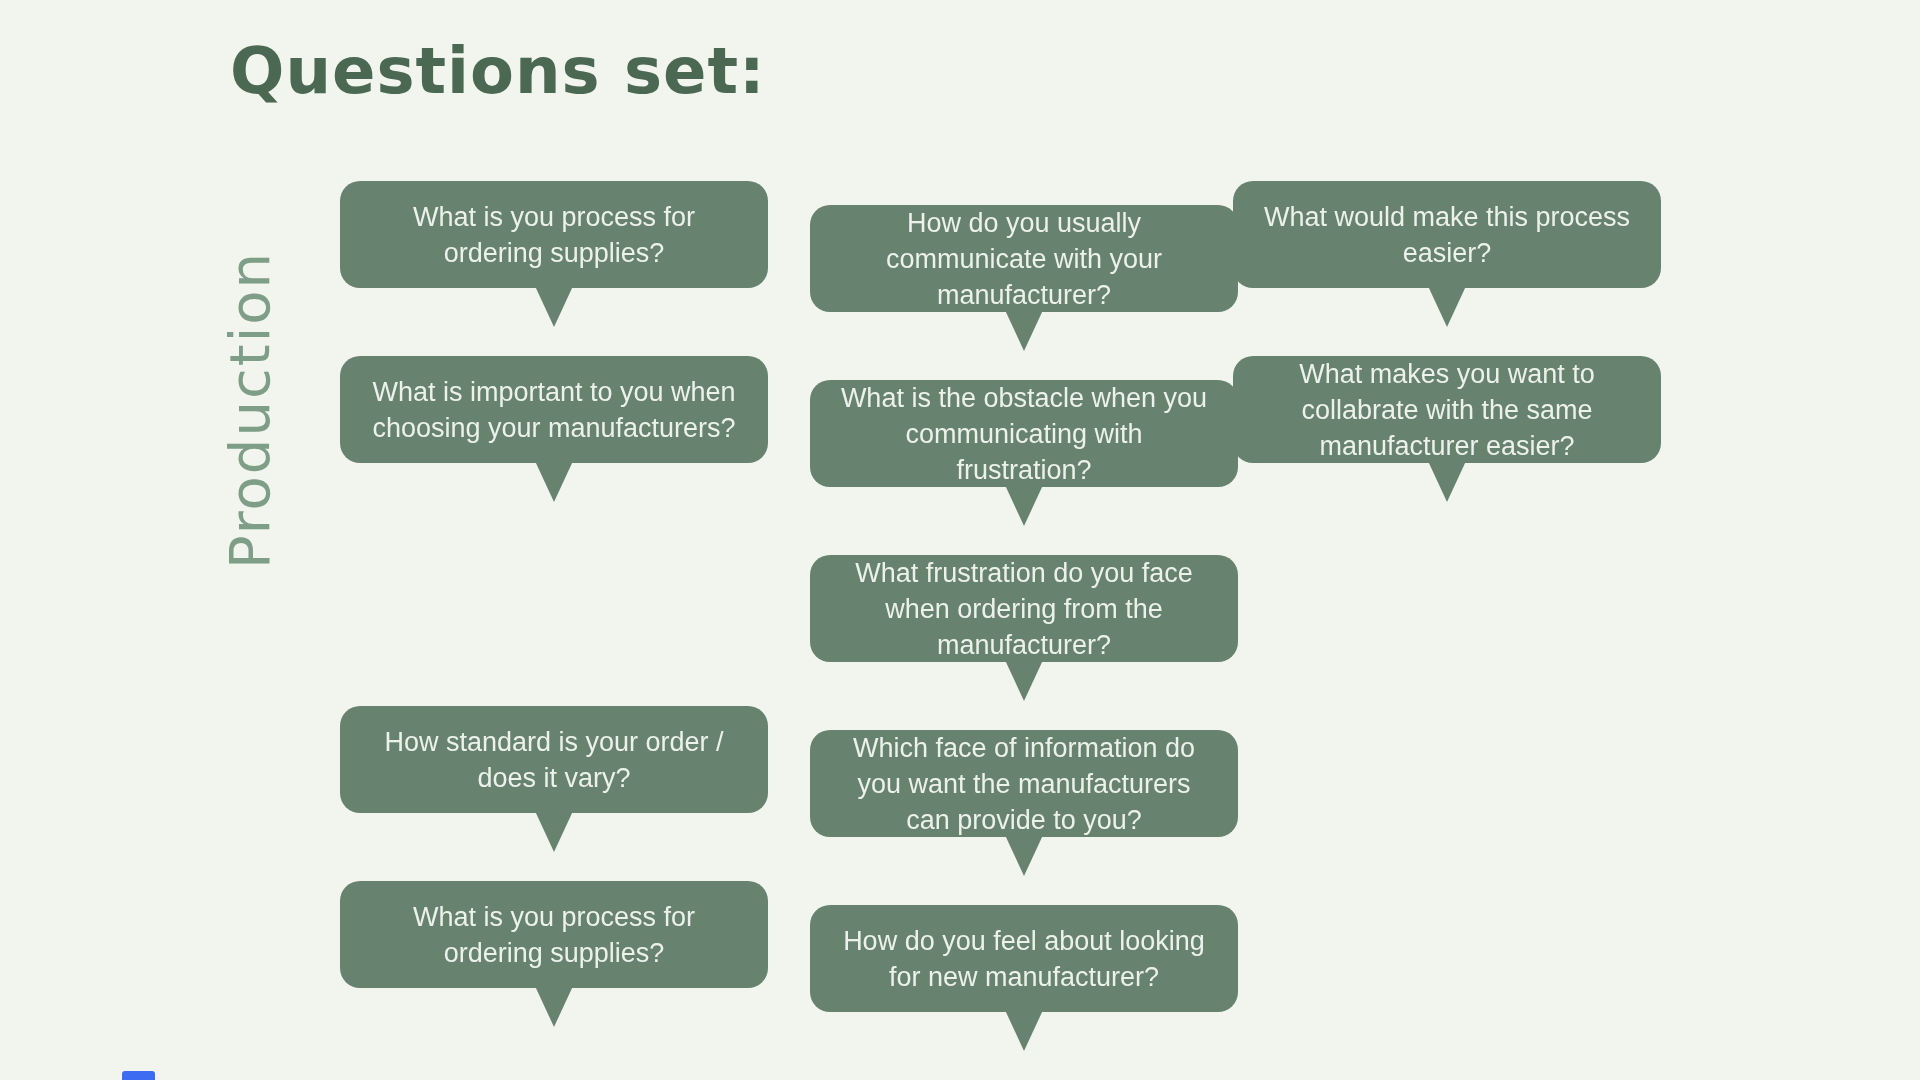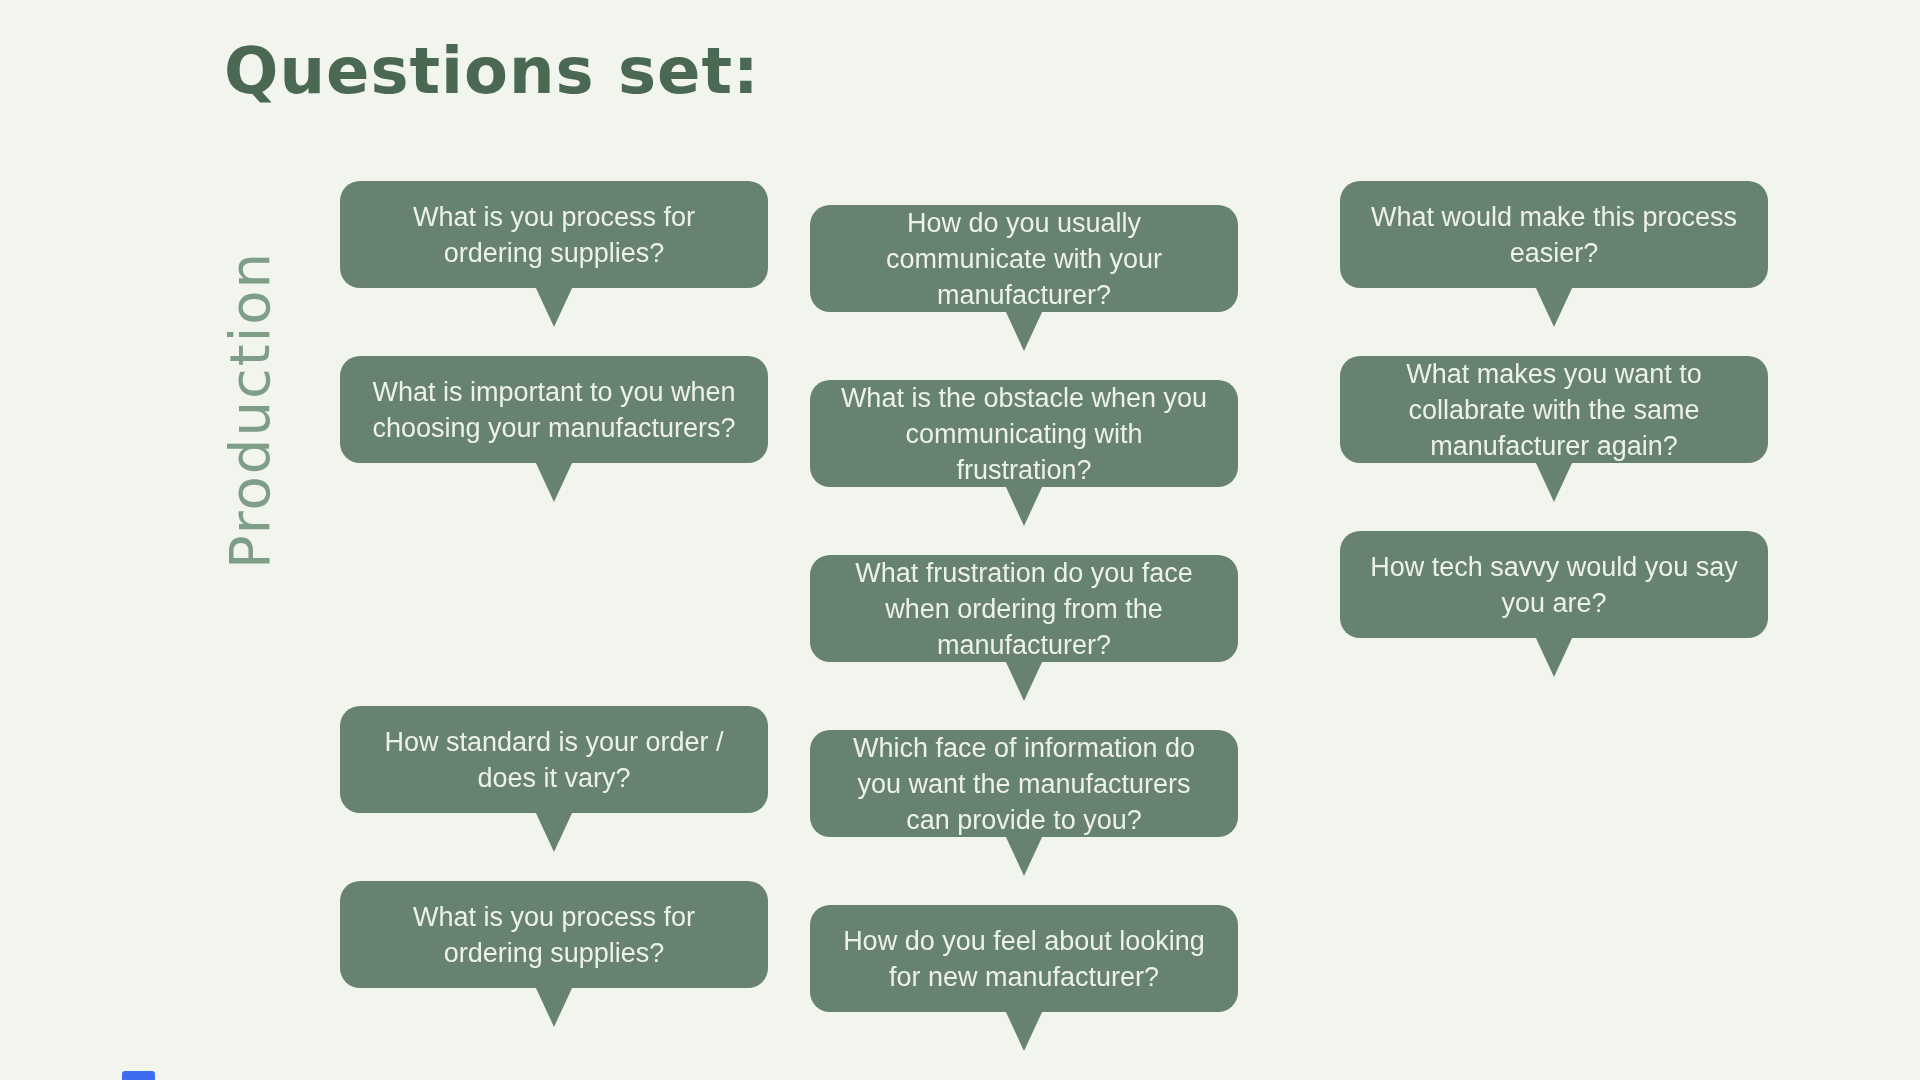--- a/index.html
+++ b/index.html
@@ -9,21 +9,21 @@
     background: #f1f5ee;
   }
   .canvas {
     position: relative;
     width: 1920px;
     height: 1080px;
     background: #f1f5ee;
   }
   .page-title {
     position: absolute;
-    left: 224px;
+    left: 230px;
     top: 34px;
     font-family: "DejaVu Sans", sans-serif;
     font-size: 64px;
     font-weight: 700;
     letter-spacing: 1px;
     color: #4b6952;
     text-align: right;
   }
   .category-label {
     position: absolute;
@@ -64,21 +64,21 @@
     margin-left: -19px;
     width: 0;
     height: 0;
     border-left: 19px solid transparent;
     border-right: 19px solid transparent;
     border-top: 41px solid #67826e;
   }
   
   .c1 { left: 340px; }
   .c2 { left: 810px; margin-top: 24px; }
-  .c3 { left: 1340px; justify-content: center; }
+  .c3 { left: 1233px; justify-content: center; }
   .r1 { top: 181px; }
   .r2 { top: 356px; }
   .r3 { top: 531px; }
   .r4 { top: 706px; }
   .r5 { top: 881px; }
   .partial-blue {
     position: absolute;
     left: 122px;
     bottom: -3px;
     width: 33px;
@@ -132,23 +132,19 @@
   <div class="bubble c2 r5">
     <div class="bubble-text">How do you feel about looking for new manufacturer?</div>
     <div class="tail"></div>
   </div>
 
   <div class="bubble c3 r1">
     <div class="bubble-text">What would make this process easier?</div>
     <div class="tail"></div>
   </div>
   <div class="bubble c3 r2">
-    <div class="bubble-text">What makes you want to collabrate with the same manufacturer again?</div>
-    <div class="tail"></div>
-  </div>
-  <div class="bubble c3 r3">
-    <div class="bubble-text">How tech savvy would you say you are?</div>
+    <div class="bubble-text">What makes you want to collabrate with the same manufacturer easier?</div>
     <div class="tail"></div>
   </div>
 
   <div class="partial-blue"></div>
 
 </div>
 
 </body></html>

